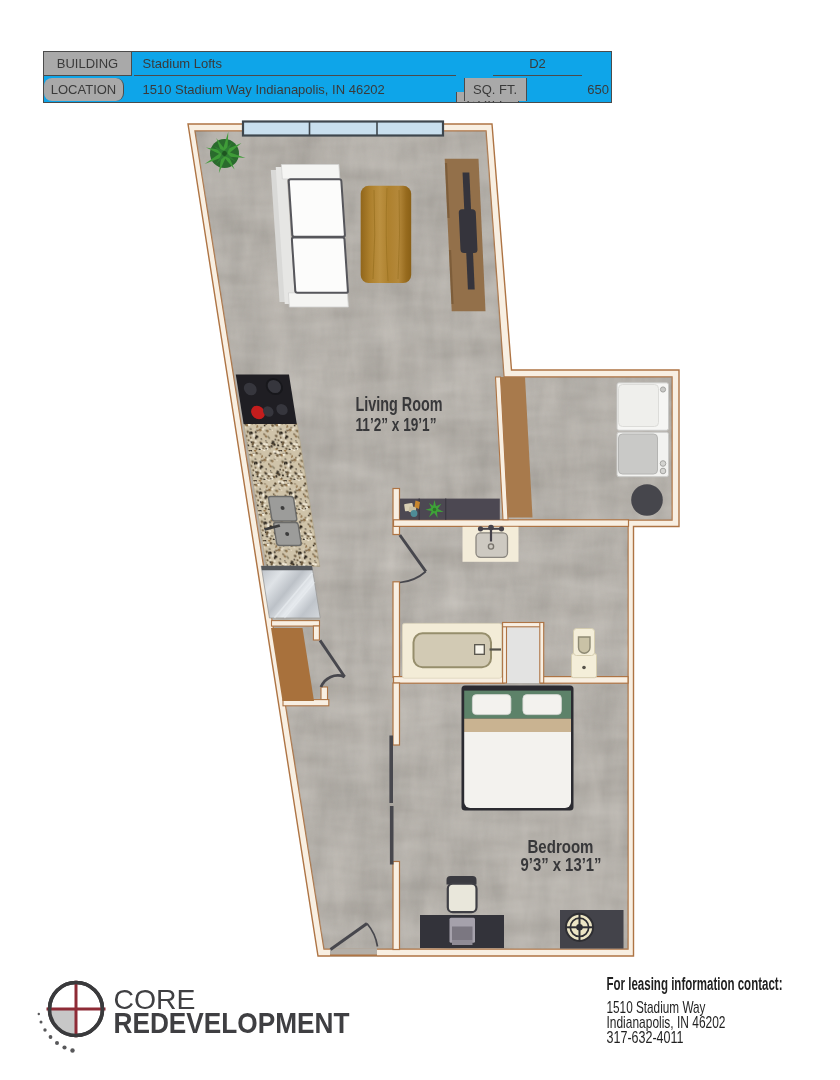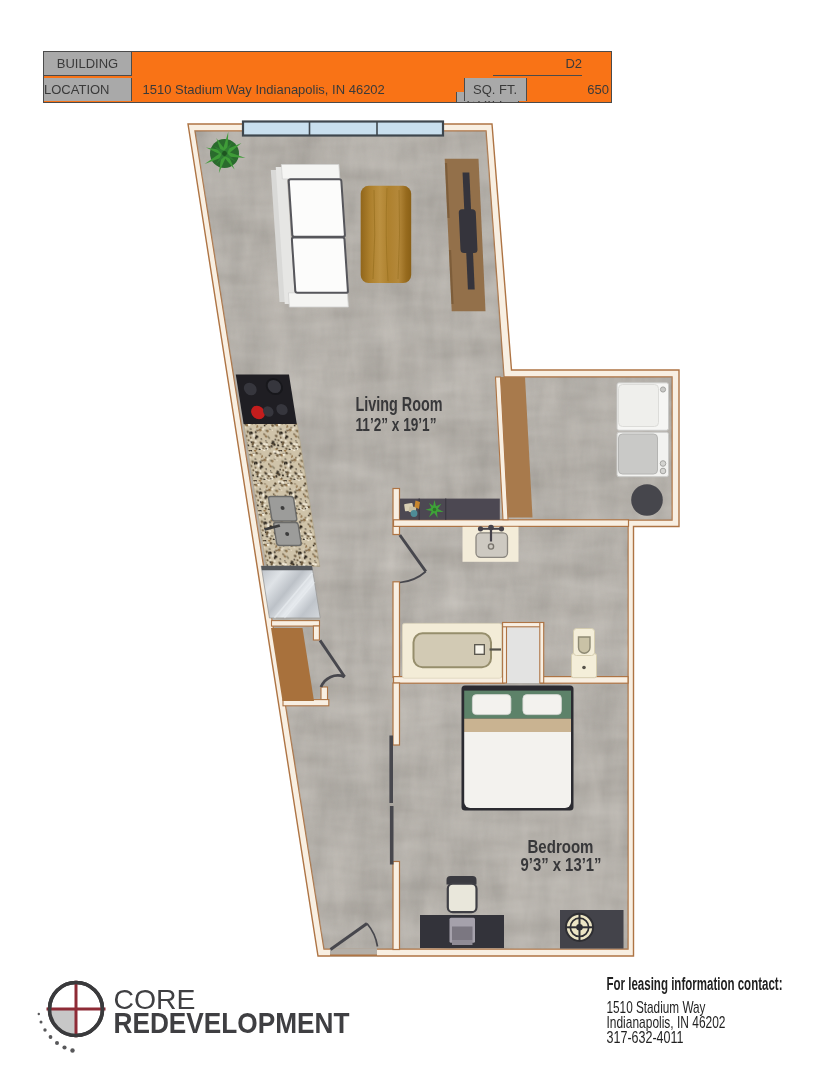--- a/index.html
+++ b/index.html
@@ -3,30 +3,31 @@
 <meta charset="utf-8">
 <style>
   html,body{margin:0;padding:0;background:#ffffff;width:840px;height:1080px;overflow:hidden;}
   *{box-sizing:border-box;font-family:"Liberation Sans",sans-serif;}
   .abs{position:absolute;}
   .cell{position:absolute;font-size:13px;color:#3a3a3a;line-height:26px;white-space:nowrap;}
 </style>
 </head>
 <body>
 
-<div class="abs" style="left:43px;top:50.6px;width:569px;height:52.8px;border:1.8px solid #4b4b4b;background:#f97316;overflow:hidden;">
+<div class="abs" style="left:43px;top:50.6px;width:569px;height:52.8px;border:1.8px solid #4b4b4b;background:#0ea5e9;overflow:hidden;">
 
   <div class="cell" style="left:0;top:0;width:88px;height:24.7px;line-height:24.7px;background:#a9a9a9;border-right:1.5px solid #4b4b4b;border-bottom:1.6px solid #4b4b4b;text-align:center;">BUILDING</div>
 
+  <div class="cell" style="left:89.5px;top:0;width:322px;height:24.7px;line-height:24.7px;border-bottom:1.6px solid #4b4b4b;padding-left:9px;">Stadium Lofts</div>
 
   <div class="cell" style="left:411.5px;top:0;width:63px;height:24.7px;line-height:24.7px;background:#a9a9a9;border-left:1.5px solid #4b4b4b;border-right:1.5px solid #4b4b4b;border-bottom:1.6px solid #4b4b4b;text-align:center;margin-top:40px;">STYLE</div>
 
-  <div class="cell" style="left:449px;top:0;width:89px;height:24.7px;line-height:24.7px;border-bottom:1.6px solid #4b4b4b;text-align:right;">D2</div>
-
-  <div class="cell" style="left:0;top:26.3px;width:88px;height:23px;line-height:23px;background:#a9a9a9;border-right:1.5px solid #4b4b4b;text-align:left;">LOCATION</div>
+  <div class="cell" style="left:449px;top:0;width:89px;height:24.7px;line-height:24.7px;border-bottom:1.6px solid #4b4b4b;text-align:center;">D2</div>
+
+  <div class="cell" style="left:0;top:26.3px;width:80px;height:23px;line-height:23px;background:#a9a9a9;border-right:1.5px solid #4b4b4b;text-align:center;border-radius:8px;">LOCATION</div>
 
   <div class="cell" style="left:89.5px;top:26.3px;width:322px;height:23px;line-height:23px;padding-left:9px;">1510 Stadium Way Indianapolis, IN 46202</div>
 
   <div class="cell" style="left:411.5px;top:26.3px;width:63px;height:23px;line-height:23px;background:#a9a9a9;border-left:1.5px solid #4b4b4b;border-right:1.5px solid #4b4b4b;text-align:center;margin-left:8px;">SQ. FT.</div>
 
   <div class="cell" style="left:476px;top:26.3px;width:89px;height:23px;line-height:23px;text-align:right;">650</div>
 </div>
 
 <svg class="abs" style="left:0;top:0;" width="840" height="1080" viewBox="0 0 840 1080">
 <defs>

